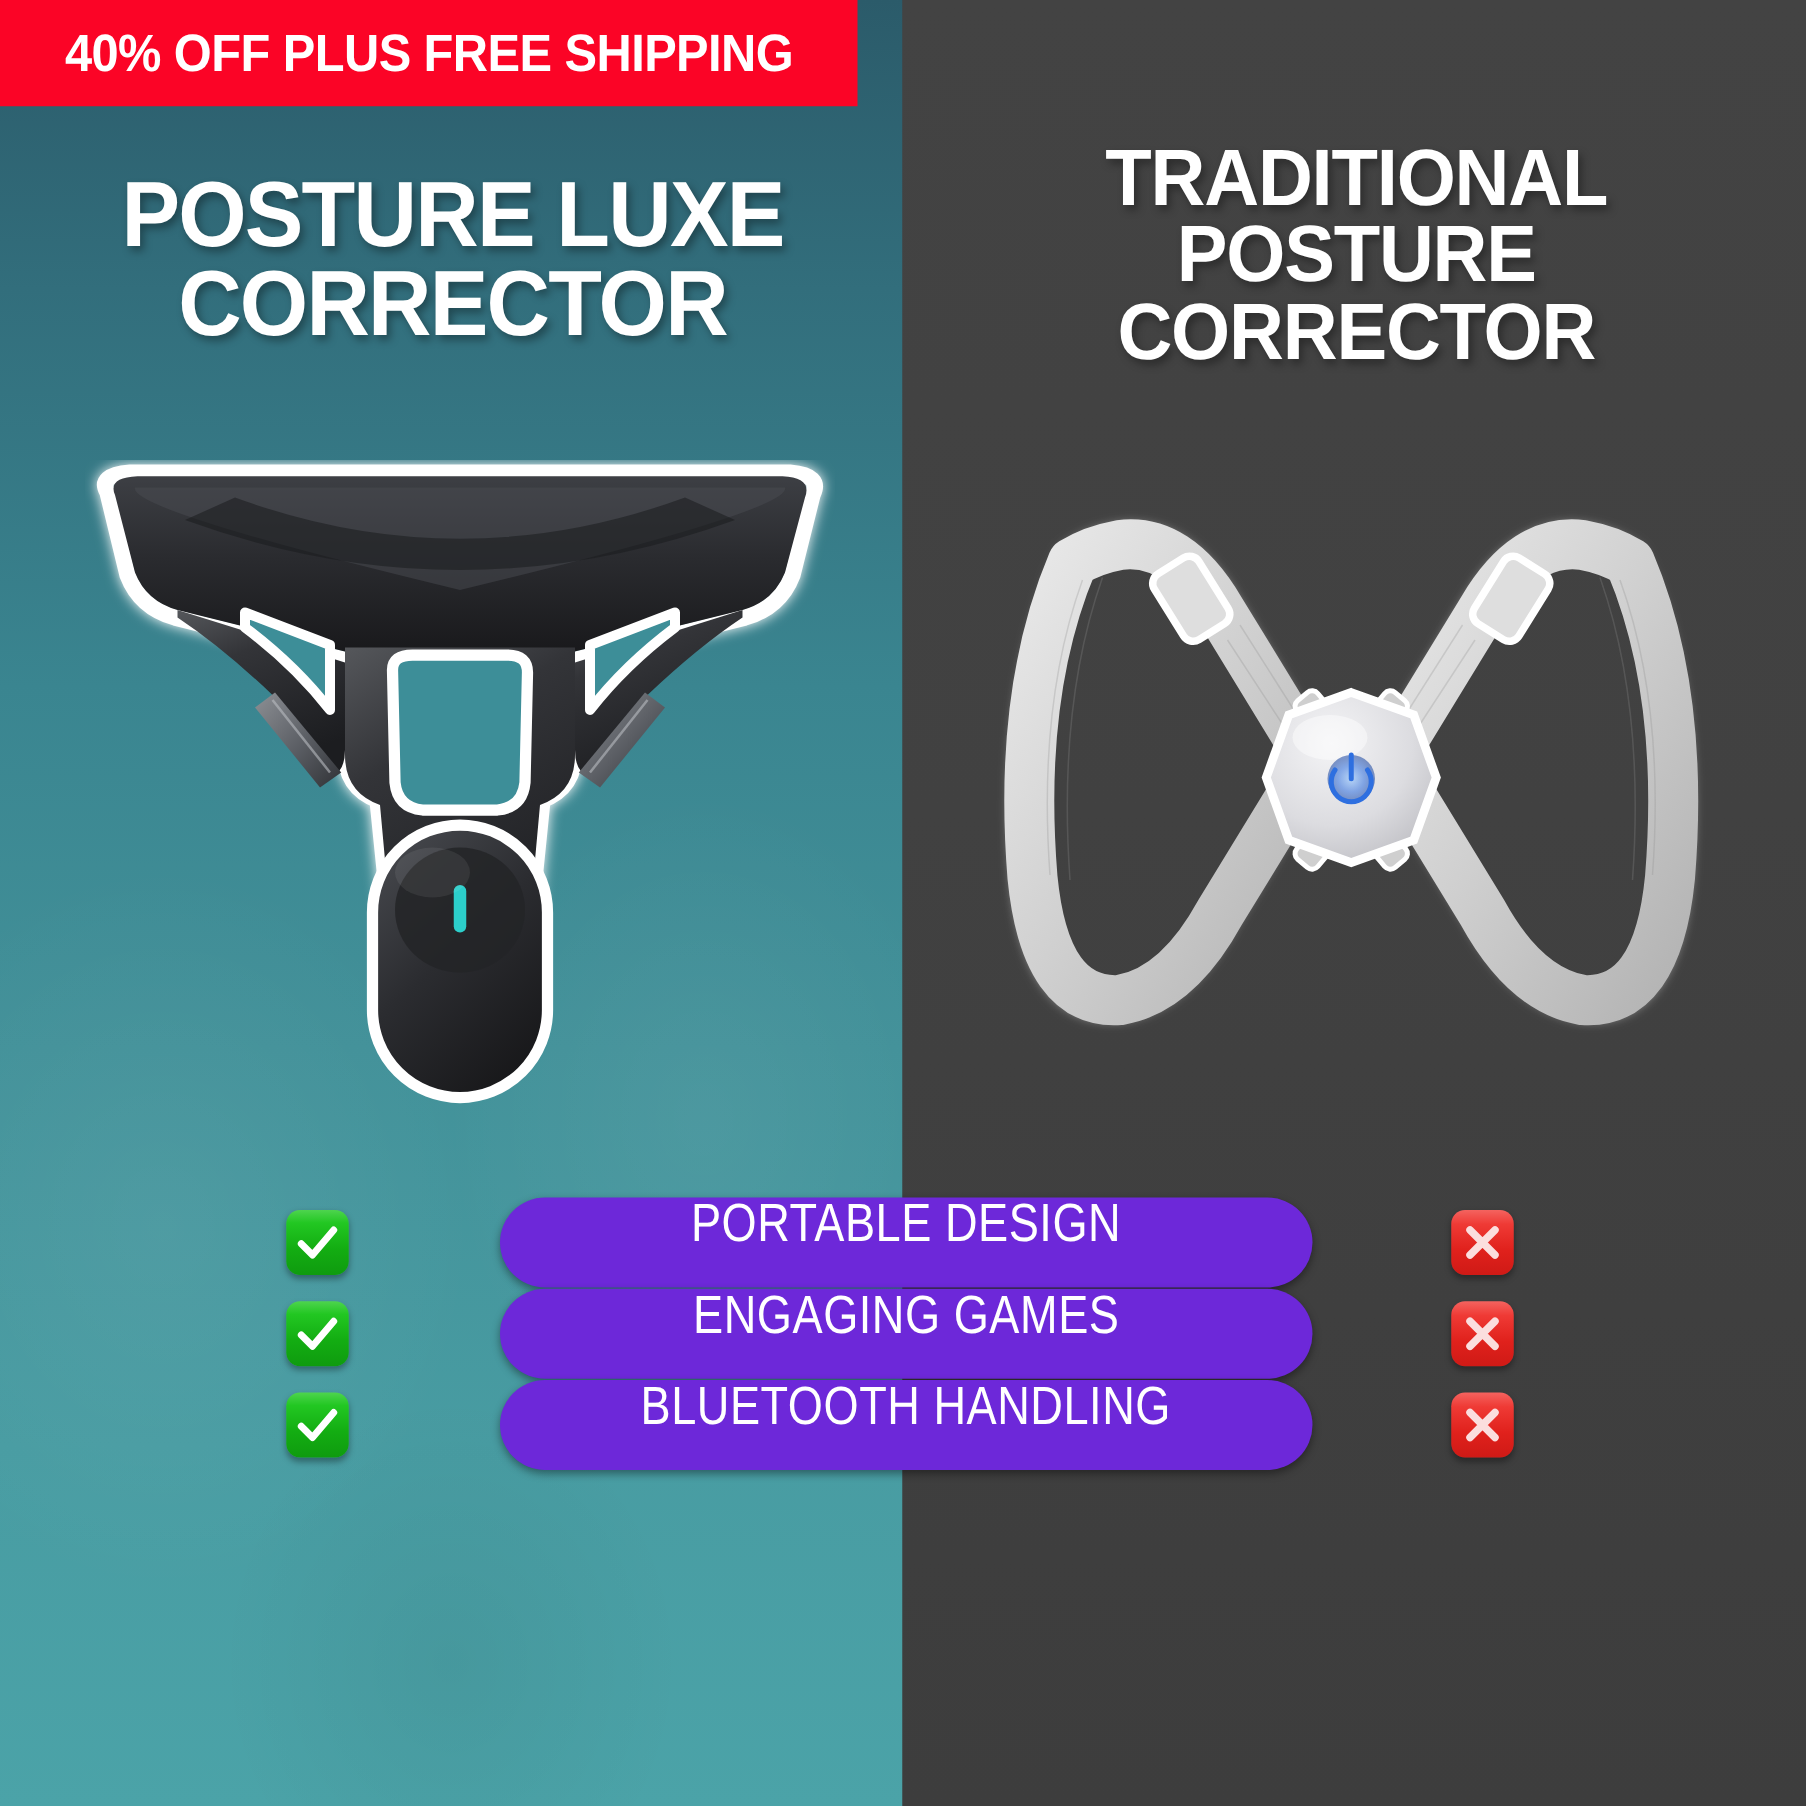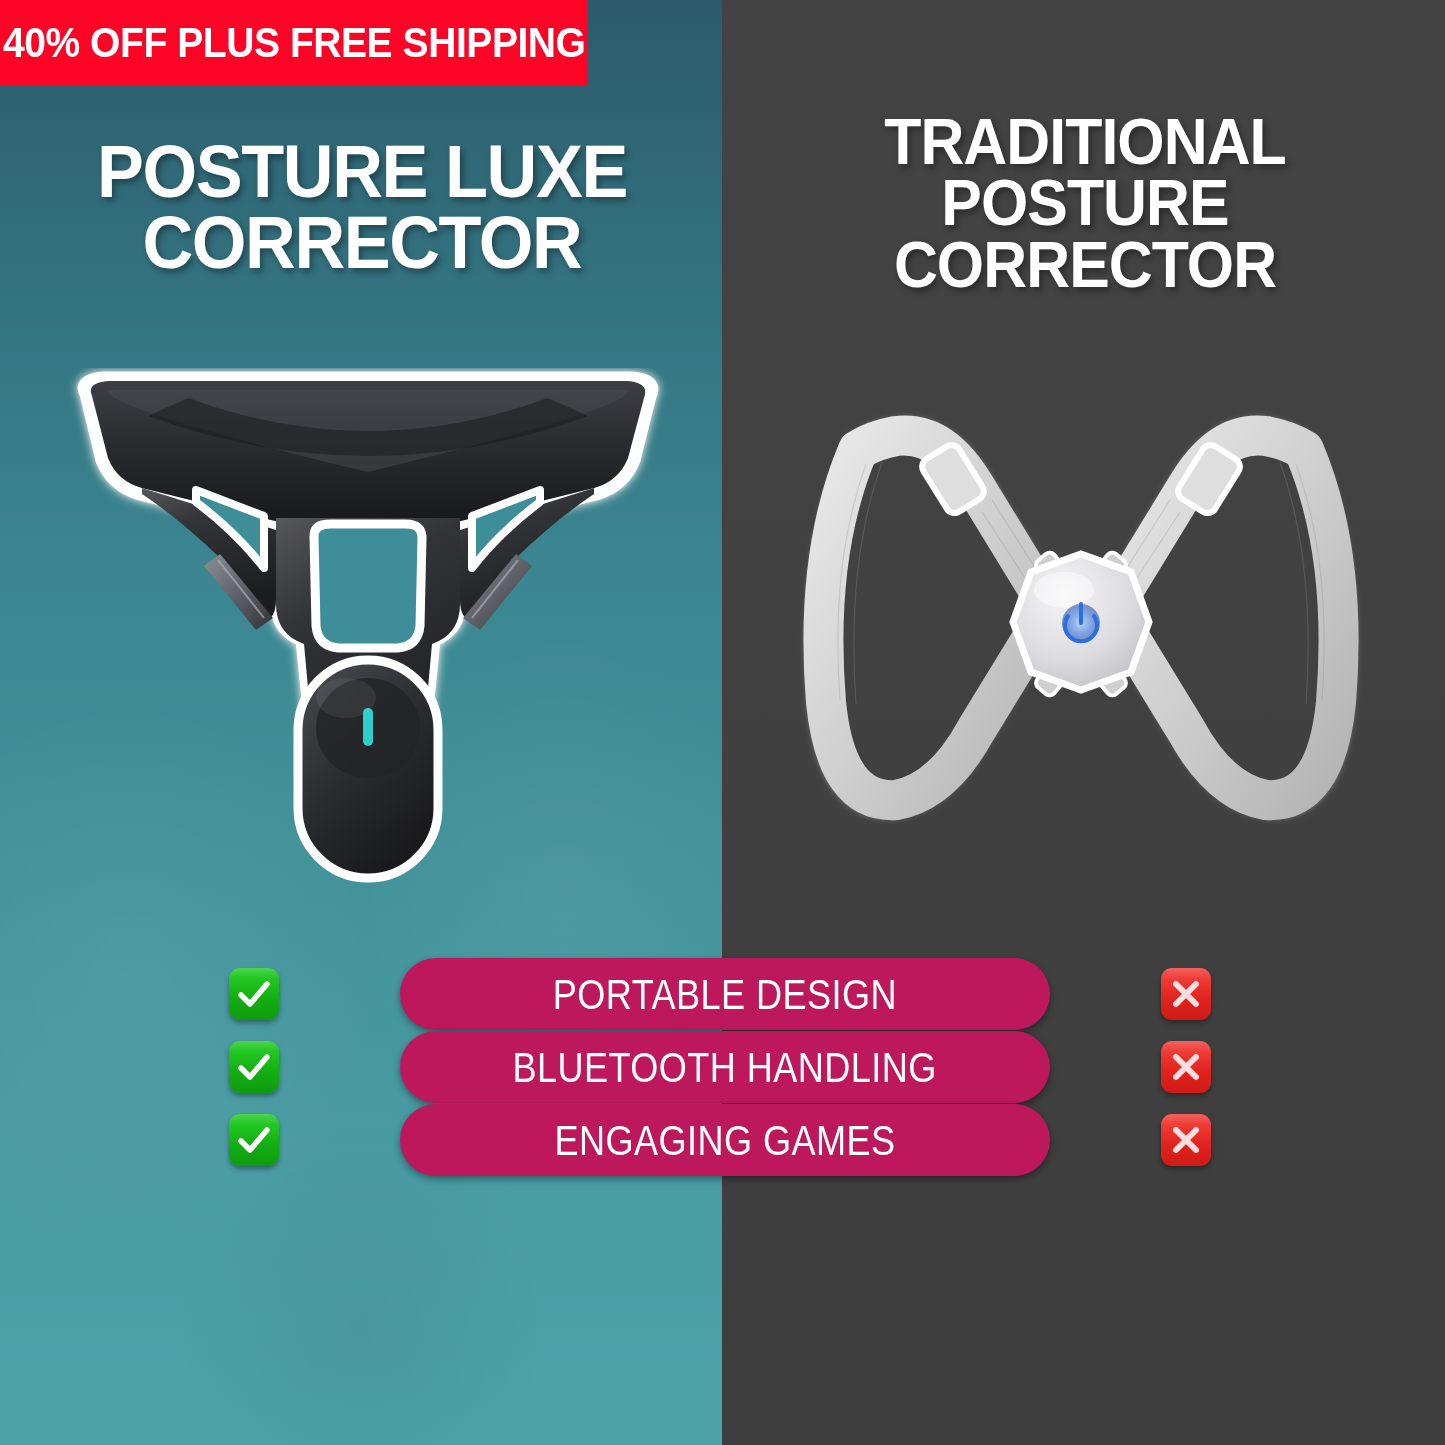--- a/index.html
+++ b/index.html
@@ -33,21 +33,21 @@
     pointer-events: none;
   }
   .panel-right {
     left: 722px; width: 723px;
     background: linear-gradient(180deg, #434343 0%, #414141 45%, #3d3d3d 100%);
   }
 
   
   .promo-banner {
     position: absolute; left: 0; top: 0;
-    width: 588px; height: 85px;
+    width: 686px; height: 85px;
     background: #FB0426;
     display: flex; align-items: center; justify-content: center;
     z-index: 6;
   }
   .promo-text {
     color: #ffffff;
     font-size: 42px;
     font-weight: 700;
     letter-spacing: -0.5px;
     white-space: nowrap;
@@ -117,23 +117,23 @@
   }
   .badge-no {
     background: linear-gradient(180deg, #f4635f 0%, #ef3a35 22%, #e0211c 62%, #cf1a16 100%);
   }
   .badge svg { width: 40px; height: 40px; display: block; }
 
   .pill {
     position: absolute;
     left: 400px; top: 0;
     width: 650px; height: 72px;
-    background: #be185d;
+    background: #6d28d9;
     border-radius: 36px;
-    display: flex; align-items: center; justify-content: center;
+    display: flex; justify-content: center;
     box-shadow: 0 3px 7px rgba(0,0,0,0.4);
   }
   .pill-label {
     color: #ffffff;
     font-size: 43px;
     font-weight: 400;
     letter-spacing: 0.5px;
     white-space: nowrap;
     transform: scaleX(0.84);
     line-height: 1;
@@ -330,37 +330,37 @@
 
 
 
     <div class="compare-row">
       <div class="badge badge-left badge-yes">
         <svg viewBox="0 0 40 40">
             <path d="M7 21 L16 30 L33 10" stroke="#ffffff" stroke-width="5.5" fill="none" stroke-linecap="round" stroke-linejoin="round"></path>
           </svg>
       </div>
       <div class="pill">
-        <span class="pill-label">BLUETOOTH HANDLING</span>
+        <span class="pill-label">ENGAGING GAMES</span>
       </div>
       <div class="badge badge-right badge-no">
         <svg viewBox="0 0 40 40">
             <path d="M10 10 L30 30 M30 10 L10 30" stroke="#fbdede" stroke-width="6" fill="none" stroke-linecap="round"></path>
           </svg>
       </div>
     </div>
 
     <div class="compare-row">
       <div class="badge badge-left badge-yes">
         <svg viewBox="0 0 40 40">
             <path d="M7 21 L16 30 L33 10" stroke="#ffffff" stroke-width="5.5" fill="none" stroke-linecap="round" stroke-linejoin="round"></path>
           </svg>
       </div>
       <div class="pill">
-        <span class="pill-label">ENGAGING GAMES</span>
+        <span class="pill-label">BLUETOOTH HANDLING</span>
       </div>
       <div class="badge badge-right badge-no">
         <svg viewBox="0 0 40 40">
             <path d="M10 10 L30 30 M30 10 L10 30" stroke="#fbdede" stroke-width="6" fill="none" stroke-linecap="round"></path>
           </svg>
       </div>
     </div>
 
 
   </div>

